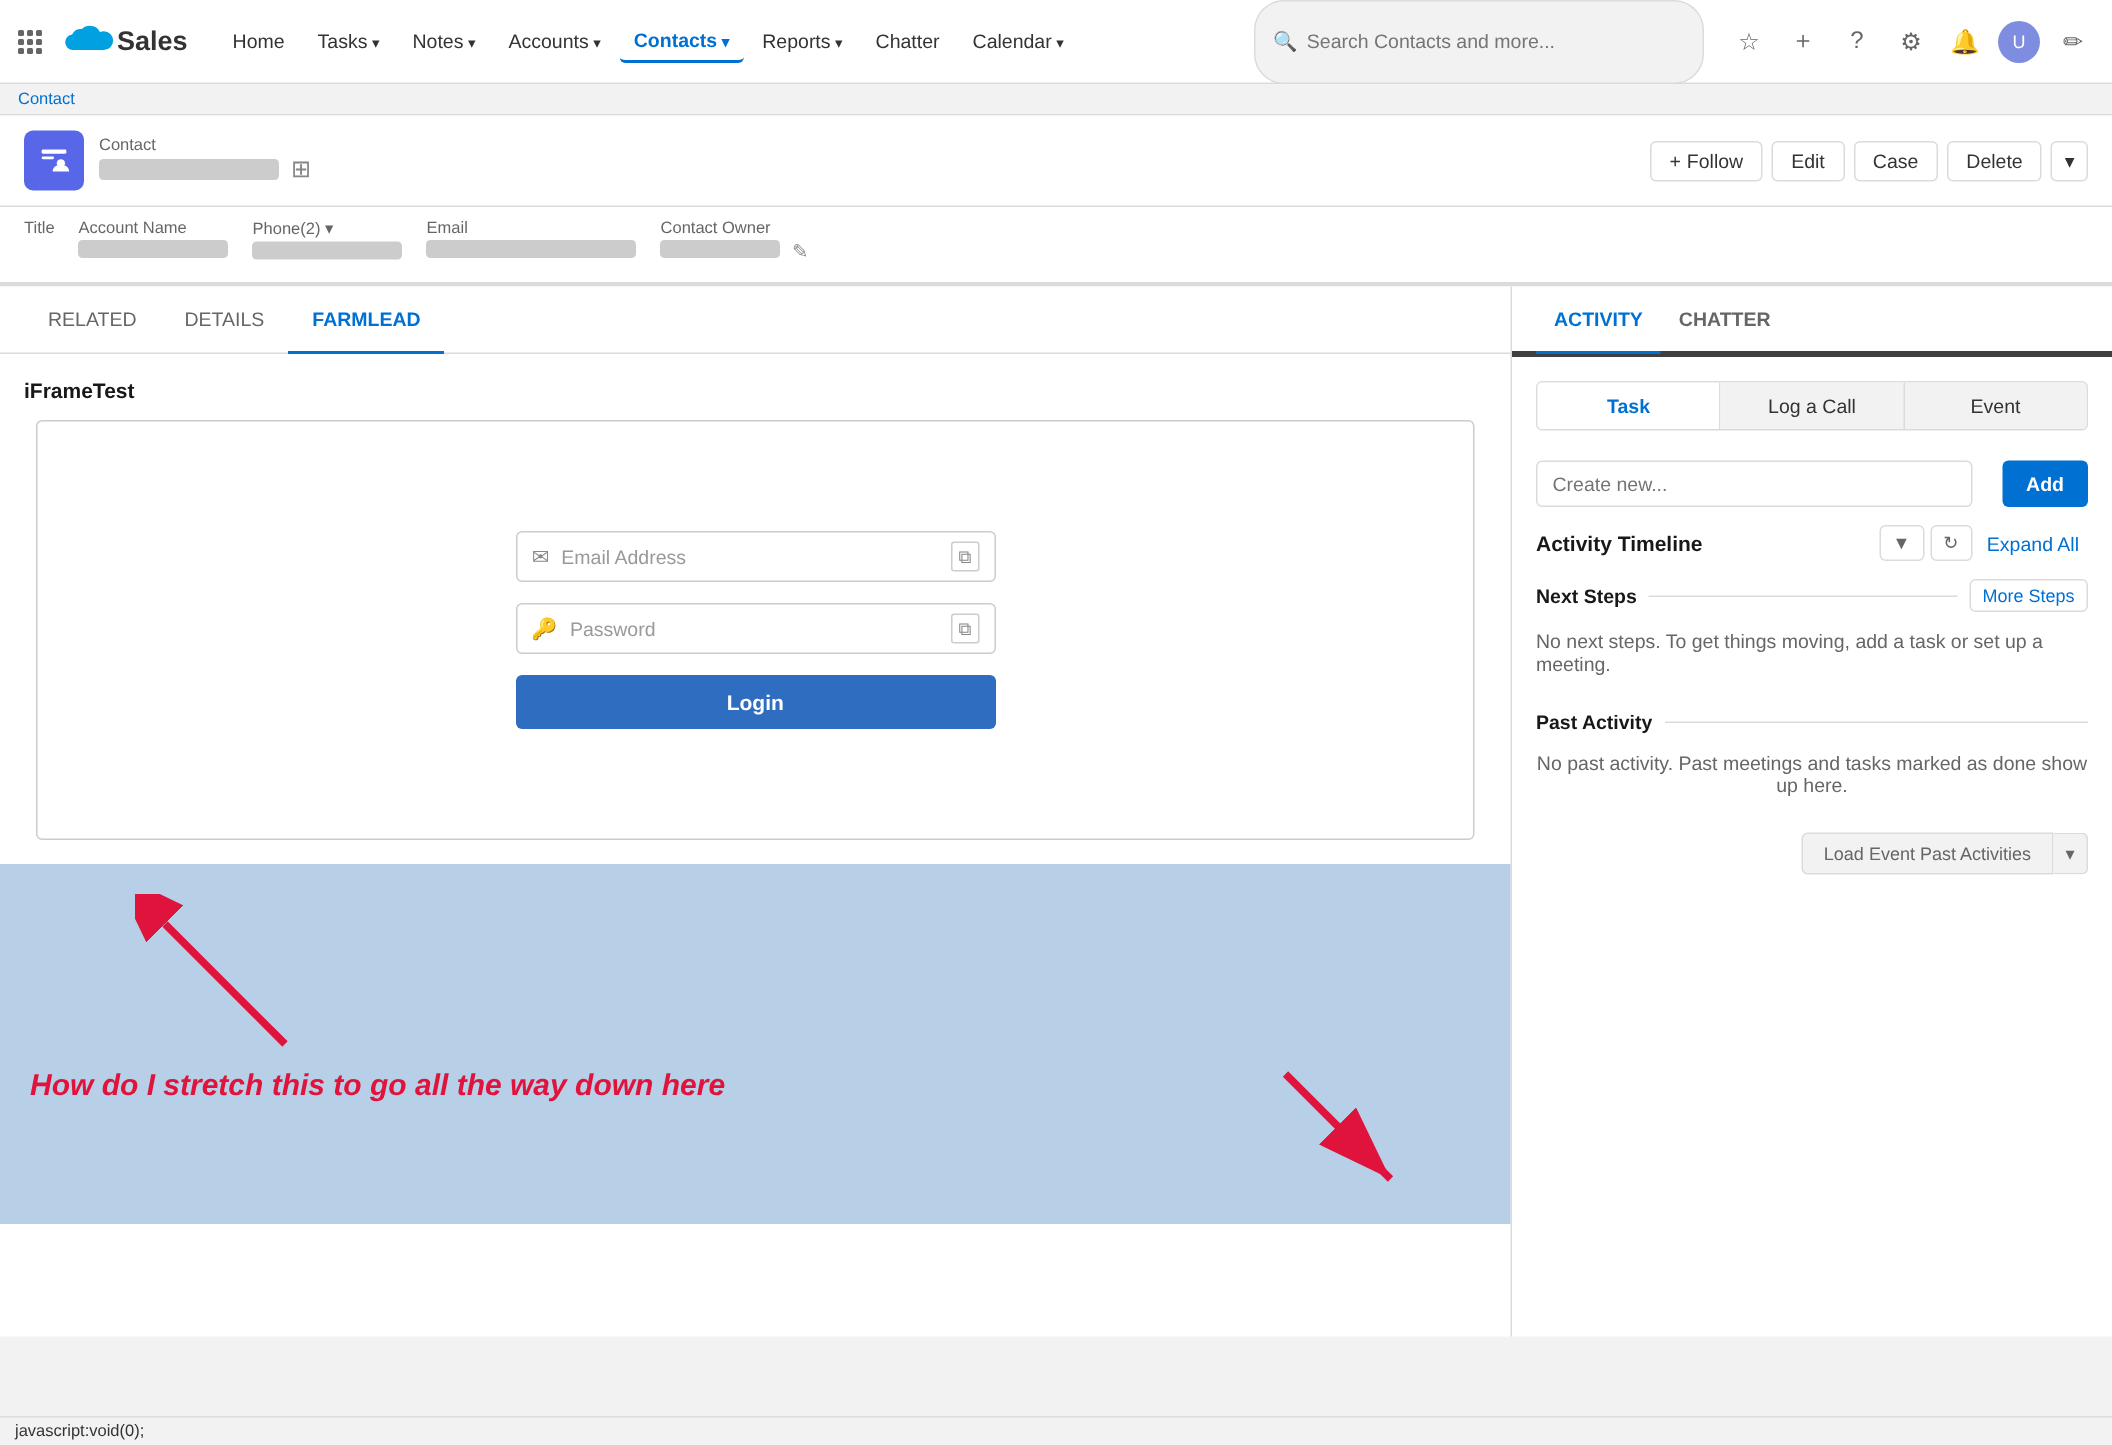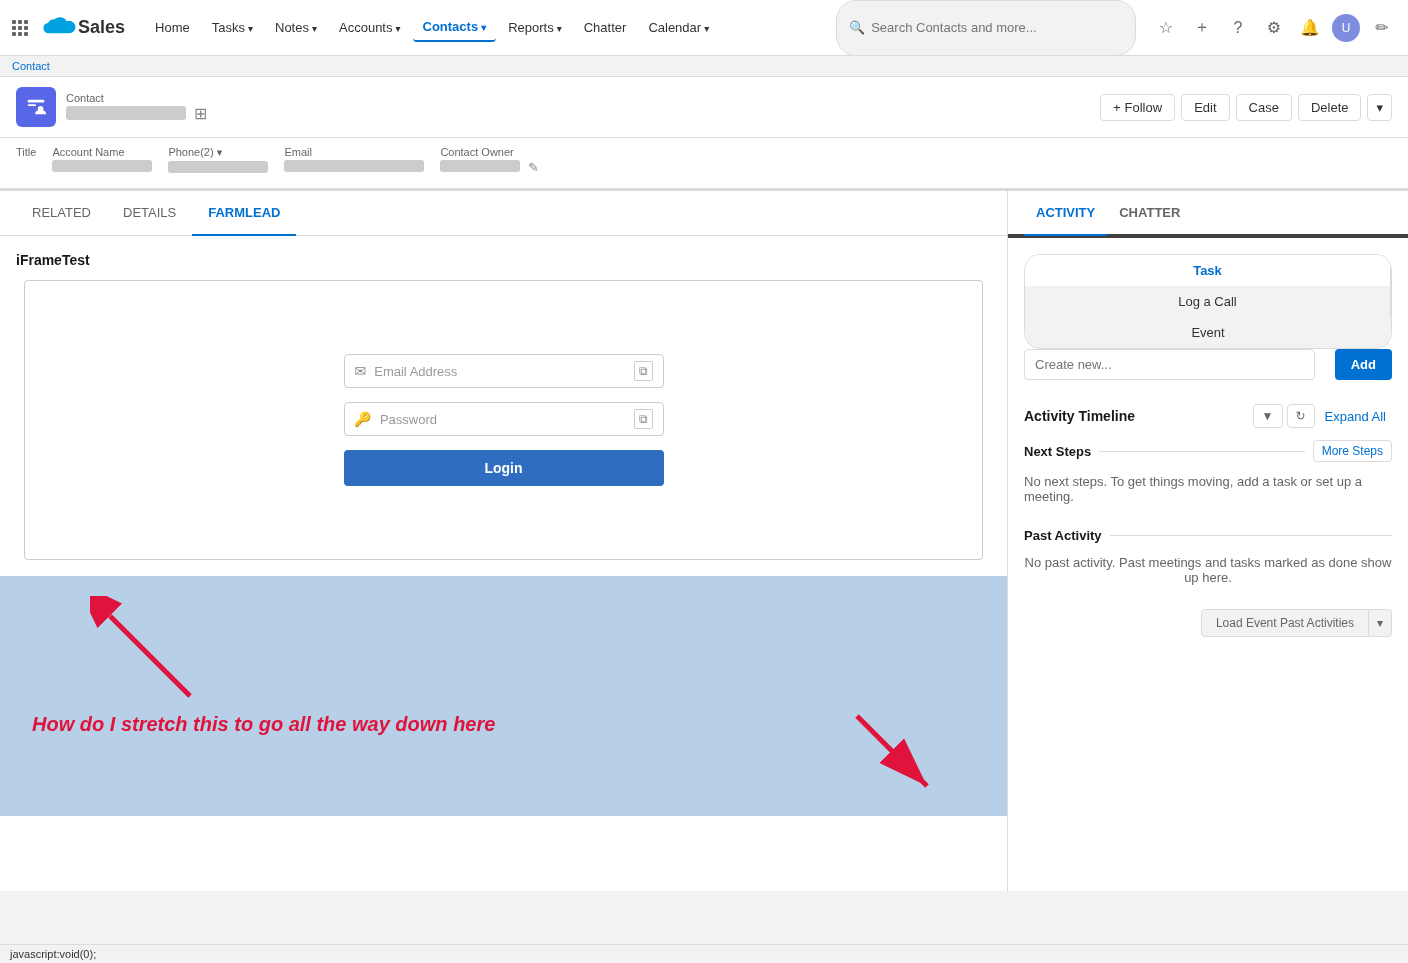--- a/index.html
+++ b/index.html
@@ -210,30 +210,30 @@
       padding: 14px 12px; font-size: 13px; color: #666; cursor: pointer; border-bottom: 2px solid transparent; margin-bottom: -2px; font-weight: 600;
     }
     .right-panel-tab.active {
       color: #0070d2; border-bottom: 2px solid #0070d2;
     }
 
     .right-panel-content { padding: 16px; }
 
     
     .task-tabs {
-      display: flex; gap: 0; border: 1px solid #dddbda; border-radius: 16px; overflow: hidden; margin-bottom: 0; flex-direction: column;
+      display: flex; gap: 0; border: 1px solid #dddbda; border-radius: 4px; overflow: hidden; margin-bottom: 20px;
     }
     .task-tab {
       flex: 1; text-align: center; padding: 8px 4px; font-size: 13px; cursor: pointer; color: #333; background: #f3f2f2; border-right: 1px solid #dddbda;
     }
     .task-tab:last-child { border-right: none; }
     .task-tab.active { background: #fff; font-weight: 700; color: #0070d2; }
 
     .create-row {
-      display: flex; gap: 20px; margin-bottom: 24px;
+      display: flex; gap: 20px; margin-bottom: 12px;
     }
     .create-input {
       flex: 1; border: 1px solid #dddbda; border-radius: 4px; padding: 7px 10px; font-size: 13px; color: #999; outline: none;
     }
     .add-btn {
       background: #0070d2; color: white; border: none; border-radius: 4px;
       padding: 7px 16px; font-size: 13px; font-weight: 600; cursor: pointer;
     }
 
     .activity-timeline-header {
@@ -473,21 +473,21 @@
 
       <svg style="position:absolute;top:20px;left:90px;" width="120" height="120">
         <defs>
           <marker id="arrowhead1" markerWidth="10" markerHeight="7" refX="0" refY="3.5" orient="auto">
             <polygon points="0 0, 10 3.5, 0 7" fill="#e0133c"></polygon>
           </marker>
         </defs>
         <line x1="100" y1="100" x2="20" y2="20" stroke="#e0133c" stroke-width="5" marker-end="url(#arrowhead1)"></line>
       </svg>
 
-      <div style="position:absolute;bottom:80px;left:32px;">
+      <div style="position:absolute;bottom:80px;left:20px;">
         <span style="color:#e0133c;font-size:20px;font-weight:900;font-style:italic;">How do I stretch this to go all the way down here</span>
       </div>
 
       <svg style="position:absolute;bottom:10px;right:60px;" width="100" height="100">
         <defs>
           <marker id="arrowhead2" markerWidth="10" markerHeight="7" refX="10" refY="3.5" orient="auto">
             <polygon points="10 3.5, 0 0, 0 7" fill="#e0133c"></polygon>
           </marker>
         </defs>
         <line x1="10" y1="10" x2="80" y2="80" stroke="#e0133c" stroke-width="5" marker-end="url(#arrowhead2)"></line>

